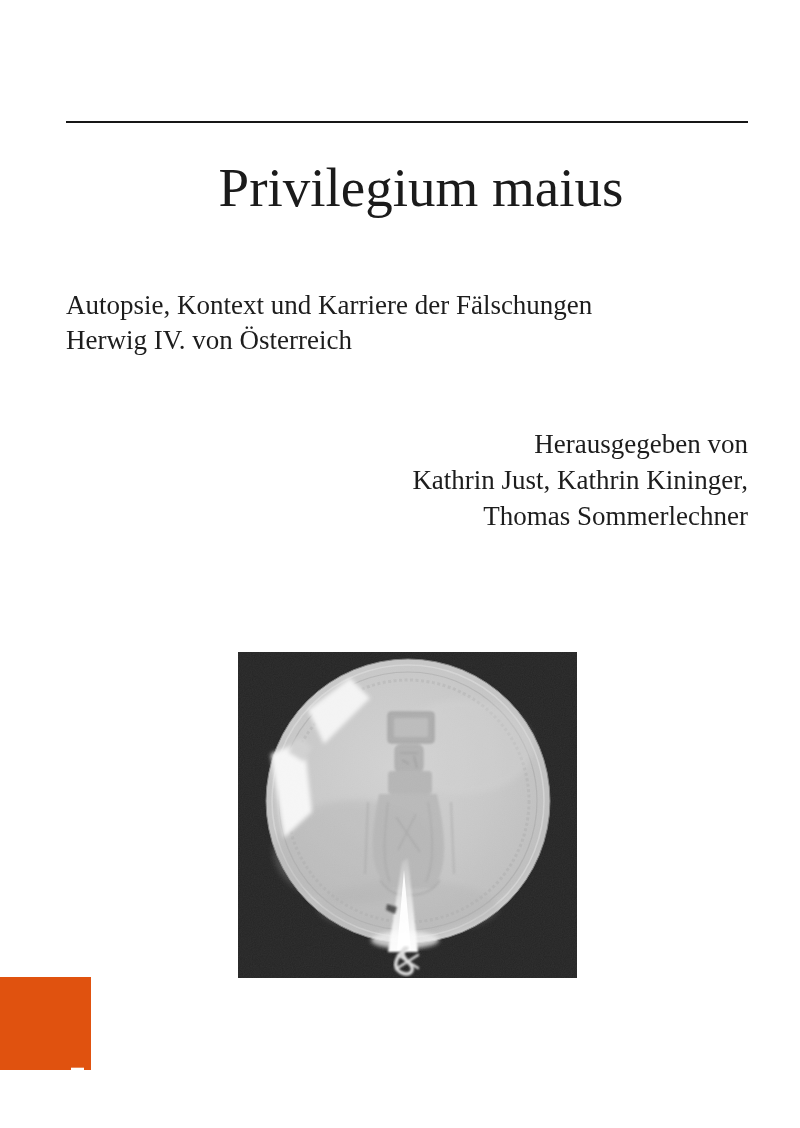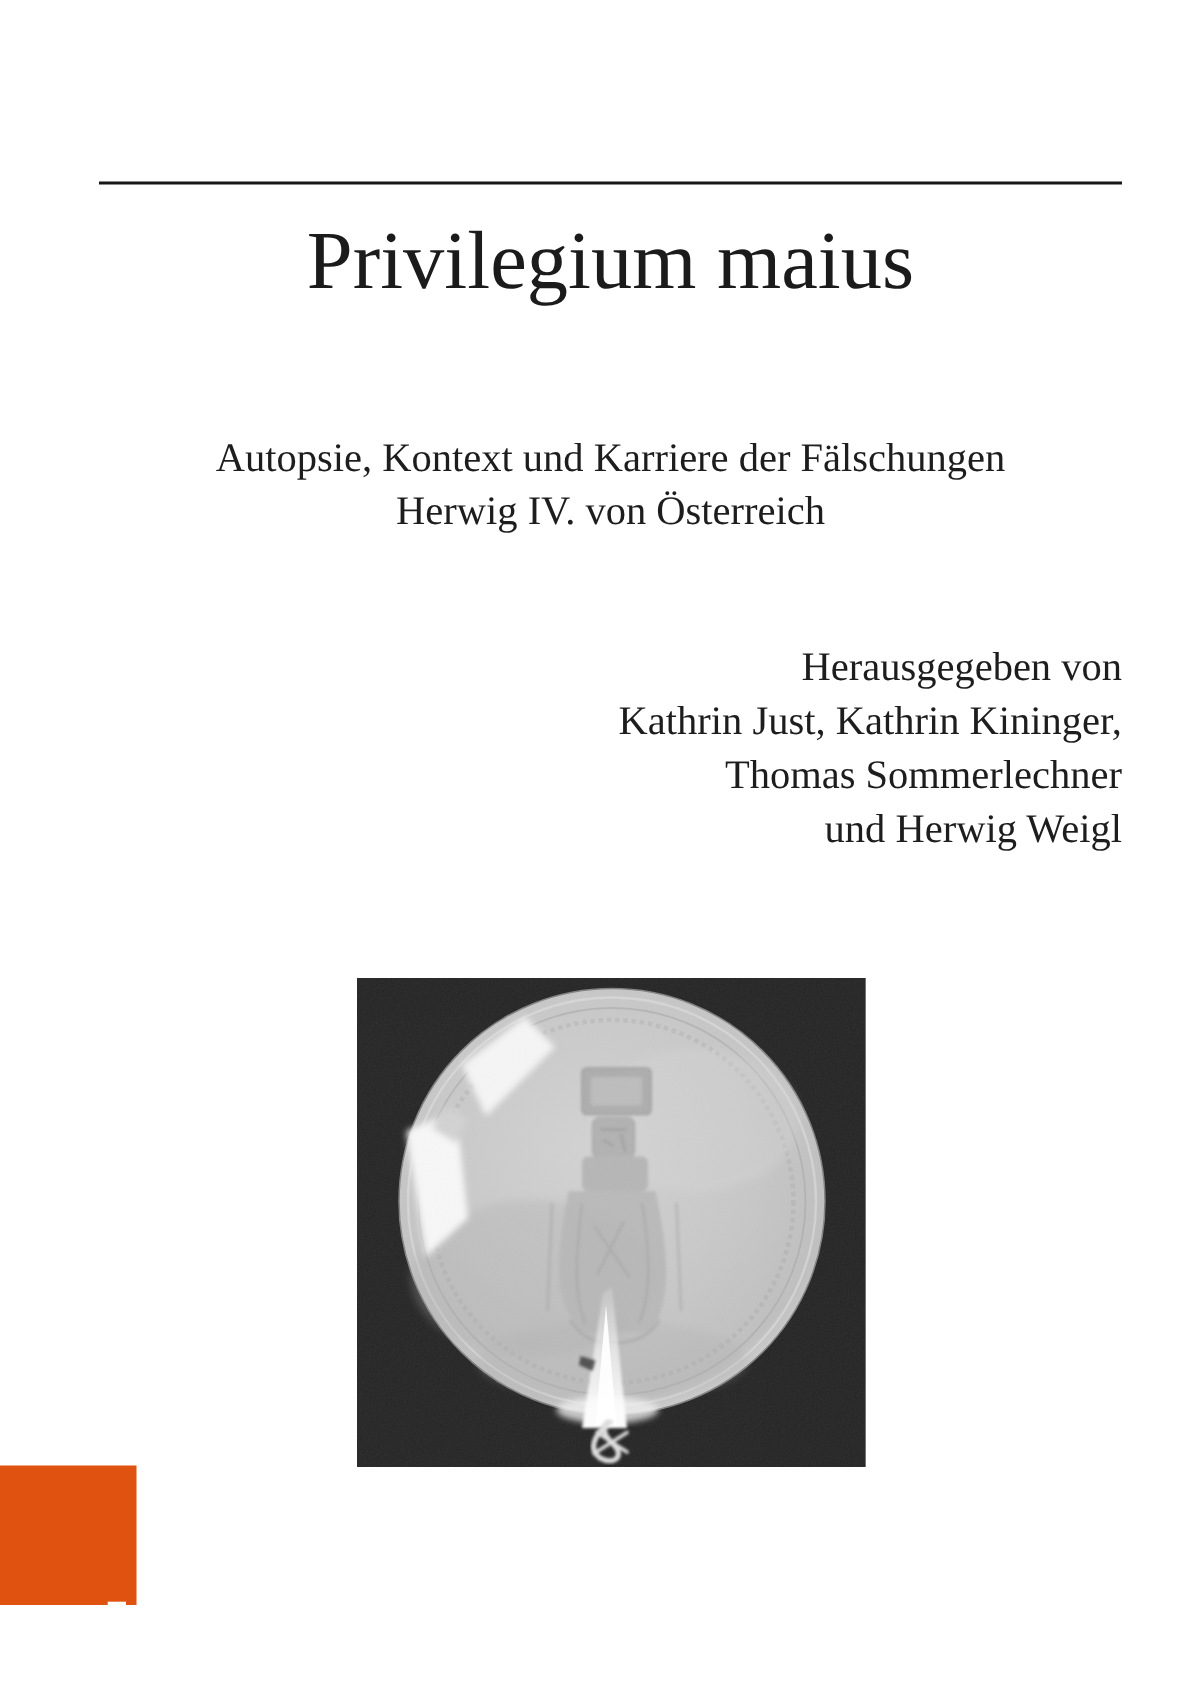--- a/index.html
+++ b/index.html
@@ -15,33 +15,32 @@
   .rule {
     position: absolute;
     left: 66px; top: 121px;
     width: 682px; height: 2px;
     background: #161616;
   }
 
   .title {
     position: absolute;
     left: 66px; top: 141px; width: 682px;
-    margin: 0;
+    margin: 14px;
     text-align: center;
     font-size: 55px;
     font-weight: 400;
     line-height: 1.2;
     color: #1b1b1b;
     letter-spacing: 0px;
   }
 
   .subtitle {
     position: absolute;
     left: 66px; top: 288px; width: 682px;
-    text-align: center;
     font-size: 27px;
     line-height: 35px;
     color: #1d1d1d;
   }
 
   .editors {
     position: absolute;
     left: 66px; top: 426px; width: 682px;
     text-align: right;
     font-size: 27px;
@@ -88,21 +87,20 @@
 
   <div class="subtitle">
     <div>Autopsie, Kontext und Karriere der Fälschungen</div>
     <div>Herwig IV. von Österreich</div>
   </div>
 
   <div class="editors">
     <div>Herausgegeben von</div>
     <div>Kathrin Just, Kathrin Kininger,</div>
     <div>Thomas Sommerlechner</div>
-    <div>und Herwig Weigl</div>
   </div>
 
   <div class="photo">
     <svg width="339" height="326" viewBox="0 0 339 326" xmlns="http://www.w3.org/2000/svg">
       <defs>
         <radialGradient id="sealGrad" cx="44%" cy="38%" r="72%">
           <stop offset="0%" stop-color="#cfcfcf"></stop>
           <stop offset="50%" stop-color="#c5c5c5"></stop>
           <stop offset="82%" stop-color="#bcbcbc"></stop>
           <stop offset="94%" stop-color="#d6d6d6"></stop>

